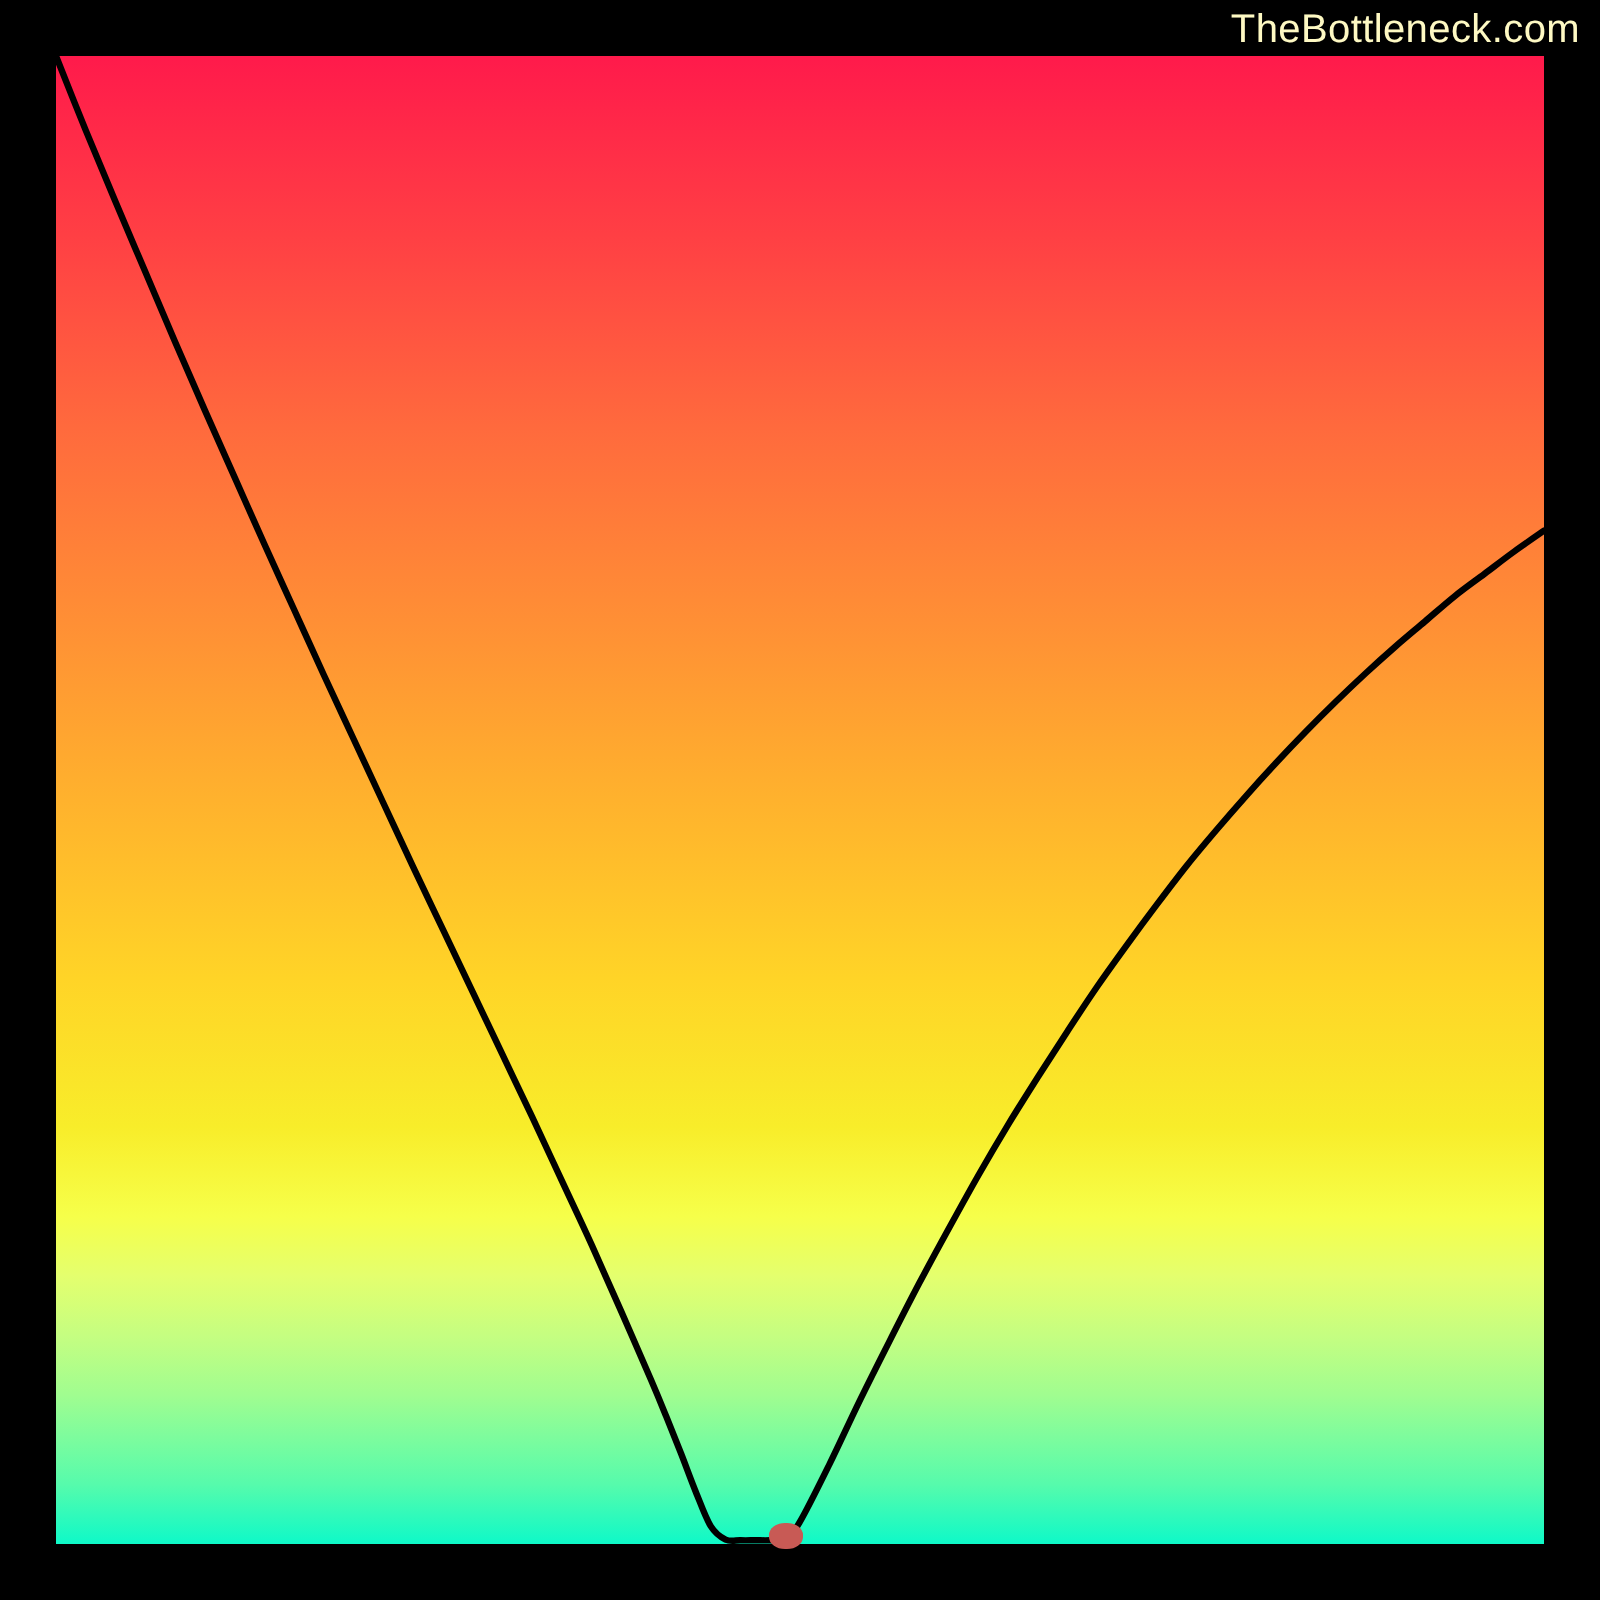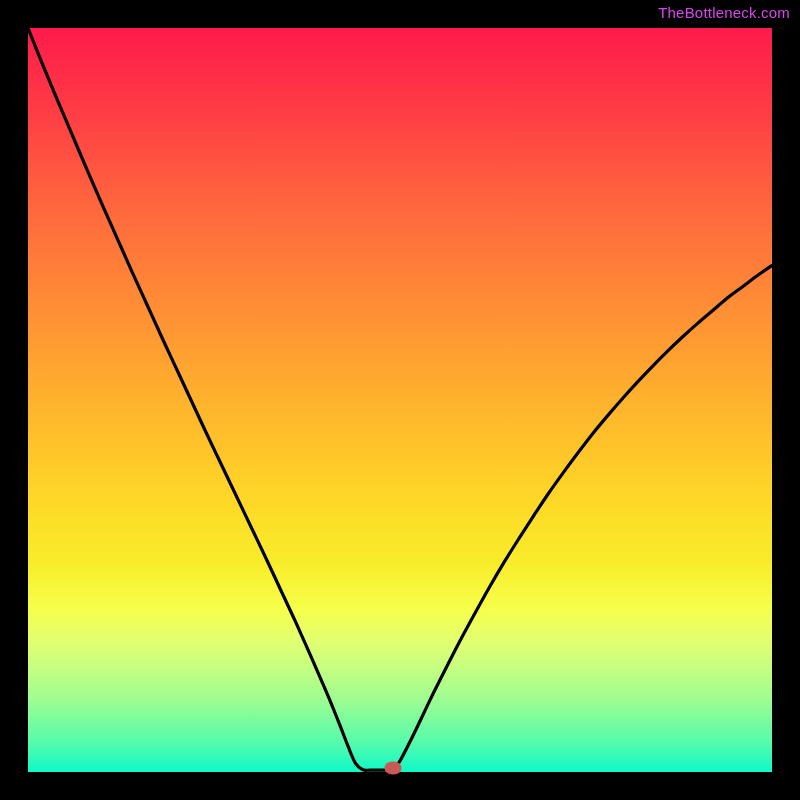--- a/index.html
+++ b/index.html
@@ -41,22 +41,22 @@
       #7bfc9e 93%,
       #56fbac 96%,
       #32faba 98%,
       #0ef9c8 100%
     );
   }
   .watermark {
     position: absolute;
     top: 4px;
     right: 10px;
-    color: #d946ef;
-    font-size: 15px;
+    color: #fef9c3;
+    font-size: 20px;
     font-weight: 400;
     letter-spacing: 0.2px;
   }
   svg.curve {
     position: absolute;
     top: 0;
     left: 0;
     width: 744px;
     height: 744px;
     overflow: visible;

